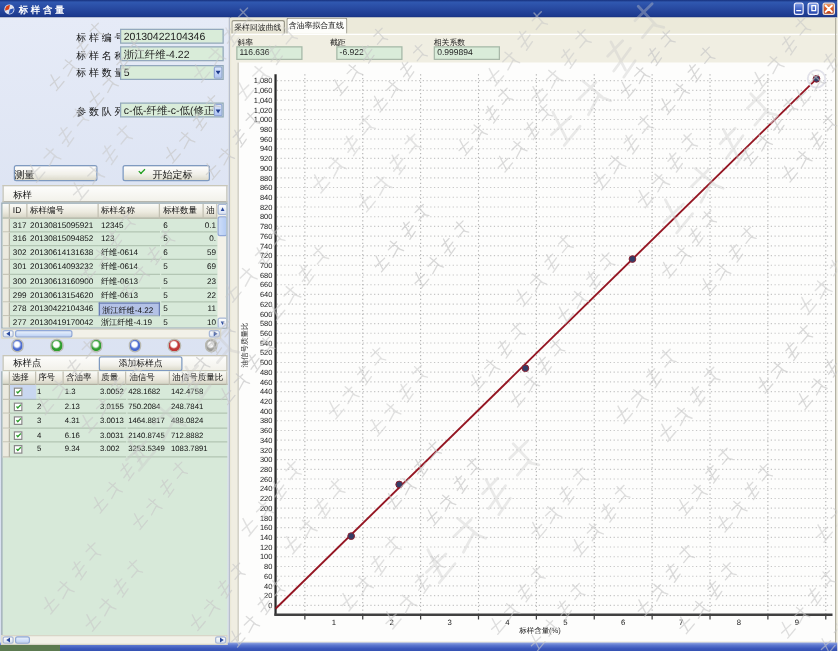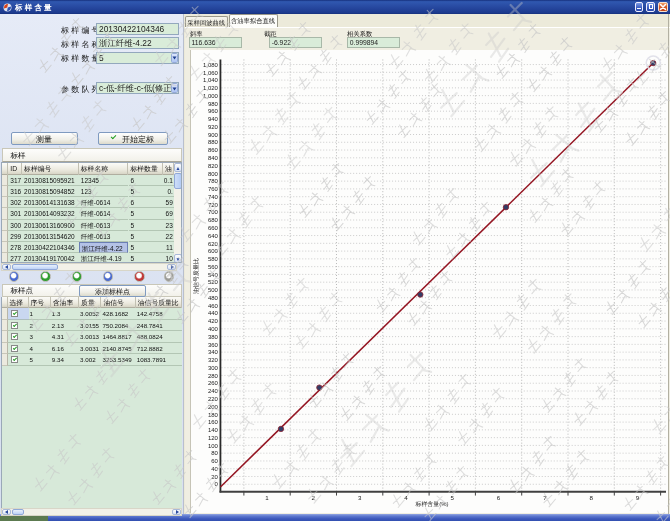--- a/index.html
+++ b/index.html
@@ -39,21 +39,21 @@
     </svg>
   </div>
 <div class="abs" style="left:61px;top:83.8px;font-size:8px;letter-spacing:2.2px;color:#111">参数队列</div>
 <div class="abs" style="left:96px;top:82.3px;width:83px;height:12px;background:#d9ecd9;border:1px solid #93a8bd;font-size:8.4px;color:#222;line-height:11px;padding-left:2px;white-space:nowrap;overflow:hidden">c-低-纤维-c-低(修正:</div>
 <div class="abs" style="left:171px;top:83.3px;width:7px;height:10px;background:linear-gradient(180deg,#dce6fb,#aec4f2);border:1px solid #93a8d8;border-radius:1.5px">
     <svg width="5" height="4" style="position:absolute;left:0.2px;top:2.5px">
       <path d="M0.5 0.5 L4.5 0.5 L2.5 3.5 Z" fill="#1c3c8c"></path>
     </svg>
   </div>
 
-<div class="abs" style="left:10.5px;top:131.5px;width:67px;height:13.5px;background:linear-gradient(180deg,#fefefe,#f0efe8 60%,#dcdacb);border:1px solid #7f9ac0;border-radius:2px;font-size:8px;text-align:center;line-height:13px;color:#111">测量</div>
+<div class="abs" style="left:10.5px;top:131.5px;width:67px;height:13.5px;background:linear-gradient(180deg,#fefefe,#f0efe8 60%,#dcdacb);border:1px solid #7f9ac0;border-radius:2px;font-size:8px;text-align:left;line-height:13px;color:#111">测量</div>
 <div class="abs" style="left:98px;top:131.5px;width:70px;height:13.5px;background:linear-gradient(180deg,#fefefe,#f0efe8 60%,#dcdacb);border:1px solid #7f9ac0;border-radius:2px;font-size:8px;text-align:center;line-height:13px;color:#111"><span style="position:absolute;left:12px;top:2.5px;width:5px;height:3px;border-left:1.6px solid #1f9e1f;border-bottom:1.6px solid #1f9e1f;transform:rotate(-45deg)"></span><span style="margin-left:10px">开始定标</span></div>
 
 <div class="abs" style="left:1.5px;top:148px;width:180px;height:14px;background:linear-gradient(180deg,#fdfdfc,#f2f1ea);border:1px solid #c9c7b8;border-bottom:1px solid #a8a698;font-size:7.5px;color:#111;line-height:13px;padding-left:8px">标样</div>
 <div class="abs" style="left:0.5px;top:162.0px;width:181.5px;height:100.5px;background:#d7e9d9;border:1px solid #9aa8b8;overflow:hidden">
 <div class="abs" style="left:0;top:0;width:180px;height:11.5px;background:linear-gradient(180deg,#fbfbf8,#eceadf 60%,#d8d5c6);border-bottom:1px solid #b0aea0"></div>
 <div class="abs" style="left:0px;top:0;width:6.8px;height:11.5px;border-right:1px solid #c2c0b2;font-size:6.8px;color:#111;line-height:11.5px;padding-left:2px;overflow:hidden;white-space:nowrap"></div>
 <div class="abs" style="left:6.8px;top:0;width:13.8px;height:11.5px;border-right:1px solid #c2c0b2;font-size:6.8px;color:#111;line-height:11.5px;padding-left:2px;overflow:hidden;white-space:nowrap">ID</div>
 <div class="abs" style="left:20.6px;top:0;width:56.699999999999996px;height:11.5px;border-right:1px solid #c2c0b2;font-size:6.8px;color:#111;line-height:11.5px;padding-left:2px;overflow:hidden;white-space:nowrap">标样编号</div>
 <div class="abs" style="left:77.3px;top:0;width:49.7px;height:11.5px;border-right:1px solid #c2c0b2;font-size:6.8px;color:#111;line-height:11.5px;padding-left:2px;overflow:hidden;white-space:nowrap">标样名称</div>
 <div class="abs" style="left:127px;top:0;width:34.5px;height:11.5px;border-right:1px solid #c2c0b2;font-size:6.8px;color:#111;line-height:11.5px;padding-left:2px;overflow:hidden;white-space:nowrap">标样数量</div>

